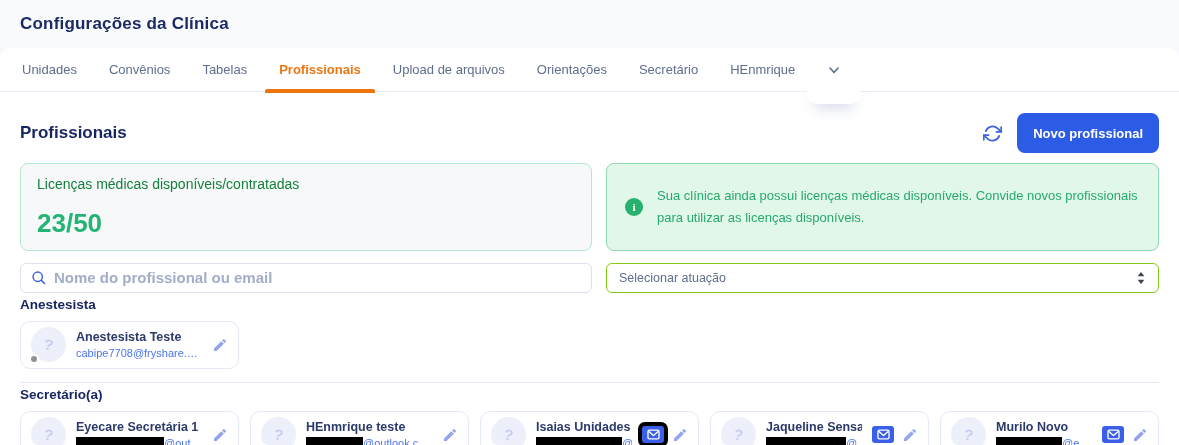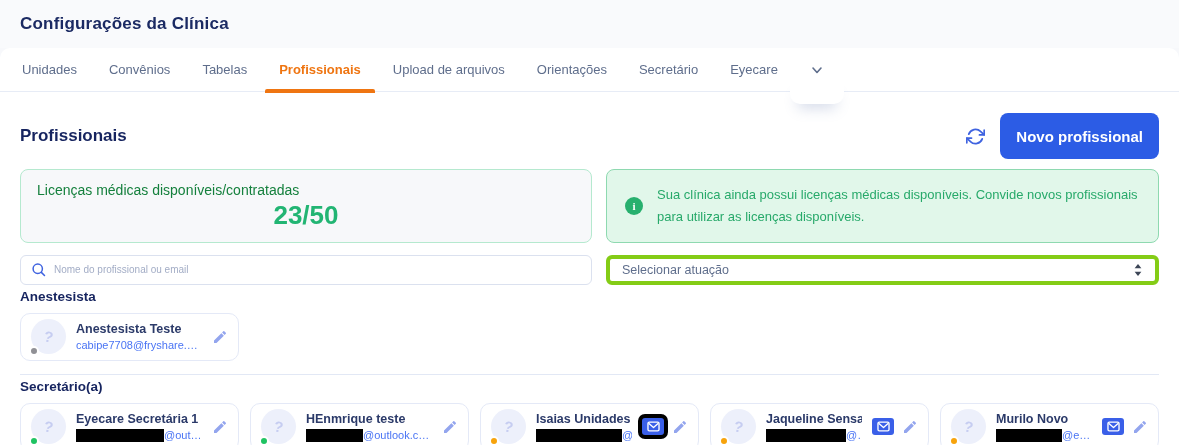--- a/index.html
+++ b/index.html
@@ -26,43 +26,43 @@
          background:#fff; border-radius:10px; box-shadow:0 12px 14px -8px rgba(110,130,180,.30); z-index:1; }
   .chevron-wrap svg { position:relative; z-index:2; }
 
   .content { padding:0 20px; }
 
   
   .sec-head { display:flex; align-items:center; margin-top:21px; }
   .sec-title { font-size:17px; font-weight:700; color:#16245f; }
   .sec-actions { margin-left:auto; display:flex; align-items:center; gap:15px; }
   .refresh { width:19px; height:19px; color:#3f63e0; cursor:pointer; }
-  .btn-primary { background:#2c5ce5; color:#fff; font-size:15px; font-weight:700; border:none;
-         border-radius:8px; height:46px; padding:0 16px; cursor:pointer; font-family:inherit; }
+  .btn-primary { background:#2c5ce5; color:#fff; font-size:13px; font-weight:700; border:none;
+         border-radius:8px; height:40px; padding:0 16px; cursor:pointer; font-family:inherit; }
 
   
   .panels { display:flex; gap:14px; margin-top:10px; }
   .lic { width:572px; background:#f7f8fa; border:1px solid #b5e9cf; border-radius:8px; padding:12px 16px; }
   .lic-label { font-size:14px; color:#15803d; }
-  .lic-value { font-size:26px; font-weight:800; color:#22b573; margin-top:3px; line-height:1.1;text-align:center; }
+  .lic-value { font-size:26px; font-weight:800; color:#22b573; margin-top:17px; line-height:1.1; }
   .notice { flex:1; background:#e1f7ea; border:1px solid #8ed9b0; border-radius:8px; padding:10px 18px;
          display:flex; align-items:center; gap:14px; }
   .notice-icon { width:18px; height:18px; border-radius:50%; background:#27b06e; color:#fff; font-size:11px;
          font-weight:700; display:flex; align-items:center; justify-content:center; flex:none;
          font-family:"Liberation Serif", serif; }
   .notice-text { font-size:13px; color:#27a96a; line-height:1.65; }
 
   
   .filters { display:flex; gap:14px; margin-top:12px; }
   .search { width:572px; height:30px; border:1px solid #dbe1ef; border-radius:6px; display:flex;
          align-items:center; padding:0 10px; gap:8px; background:#fff; }
   .search svg { flex:none; }
-  .search input { border:none; outline:none; flex:1; font-size:10px; color:#33406a; font-family:inherit; background:transparent; }
+  .search input { border:none; outline:none; flex:1; font-size:15px; color:#33406a; font-family:inherit; background:transparent;font-weight:bold; }
   .search input::placeholder { color:#a3adc6; }
-  .select { flex:1; height:30px; border:4px solid #84cc16; border-radius:6px; display:flex; align-items:center;
+  .select { flex:1; height:30px; border:1px solid #84cc16; border-radius:6px; display:flex; align-items:center;
          padding:0 12px; font-size:12.5px; color:#5f6e8c; cursor:pointer; background:#fff; }
   .select .arrows { margin-left:auto; display:flex; }
 
   
   .group-title { font-size:13.5px; font-weight:700; color:#16245f; margin-top:4px; }
   .cards { display:flex; gap:11px; margin-top:9px; }
   .pcard { width:calc((100% - 44px)/5); flex:none; border:1px solid #e4e9f7; border-radius:10px; background:#fff;
          padding:6px 10px; display:flex; align-items:center; gap:10px; height:48px; }
   .avatar { width:35px; height:35px; border-radius:50%; background:#edf0fb; position:relative; display:flex;
          align-items:center; justify-content:center; flex:none; }
@@ -94,21 +94,21 @@
 
   <nav>
     <div id="tabs-host" style="display:flex;gap:32px;align-items:center;height:44px;">
         <div class="tab">Unidades</div>
         <div class="tab">Convênios</div>
         <div class="tab">Tabelas</div>
         <div class="tab active">Profissionais</div>
         <div class="tab">Upload de arquivos</div>
         <div class="tab">Orientações</div>
         <div class="tab">Secretário</div>
-        <div class="tab">Eyecare</div>
+        <div class="tab">HEnmrique</div>
       </div>
     <span class="chevron-wrap">
       <span class="chevron-float"></span>
       <svg width="14" height="14" viewBox="0 0 14 14" fill="none" stroke="#5f6e8c" stroke-width="1.6" stroke-linecap="round" stroke-linejoin="round">
           <polyline points="3,5 7,9.5 11,5"></polyline>
         </svg>
     </span>
   </nav>
 
   <div class="content">

